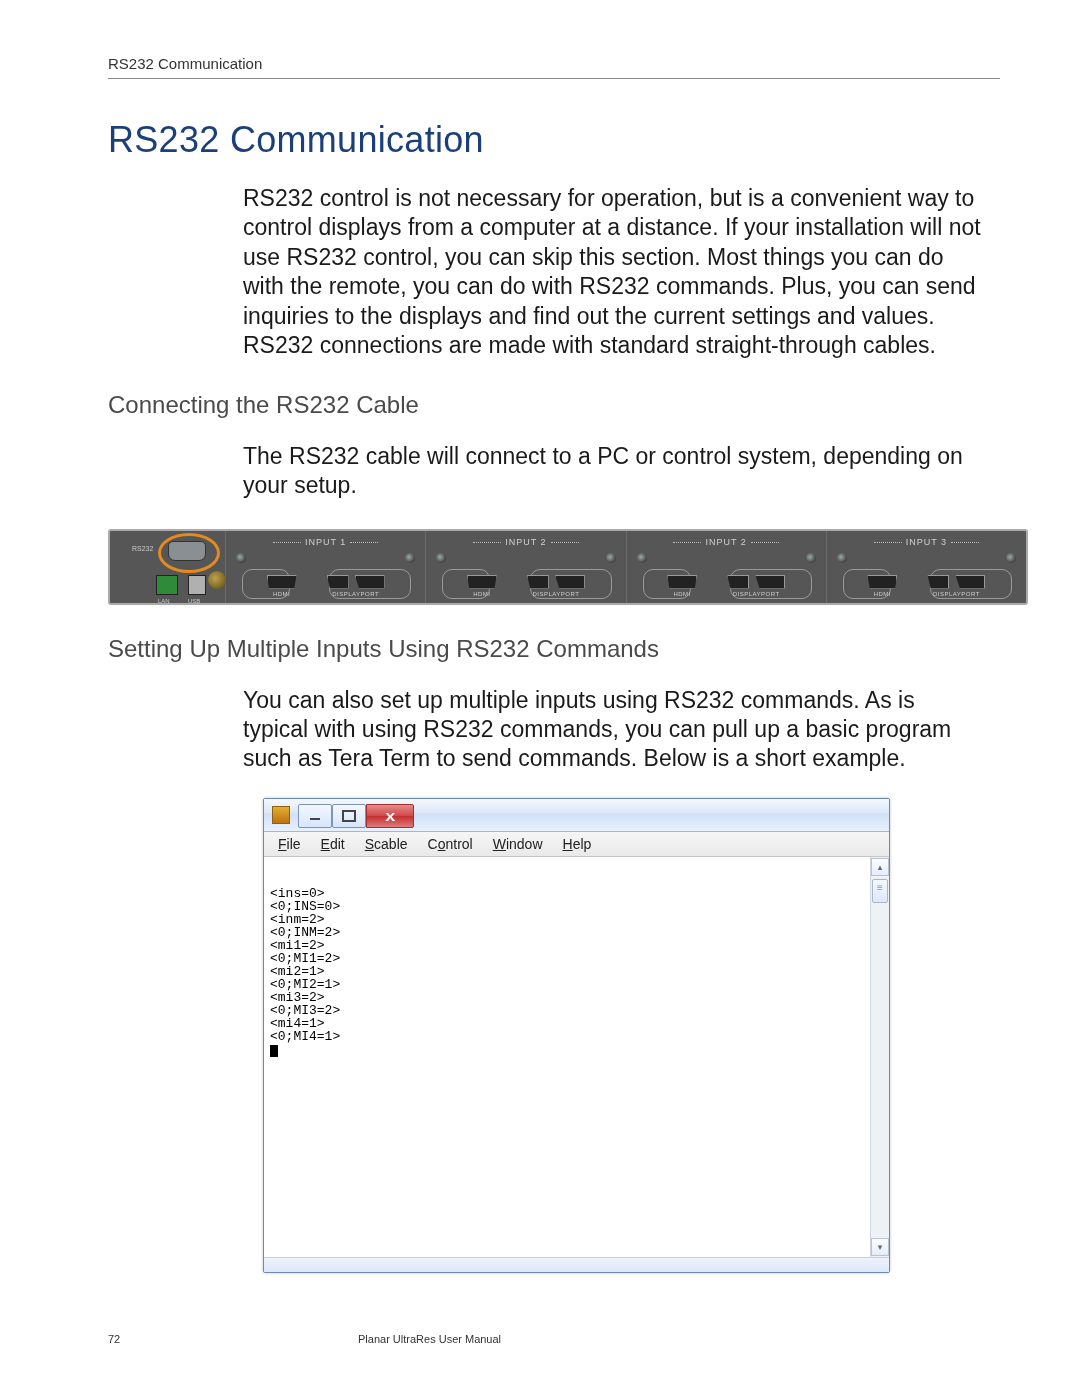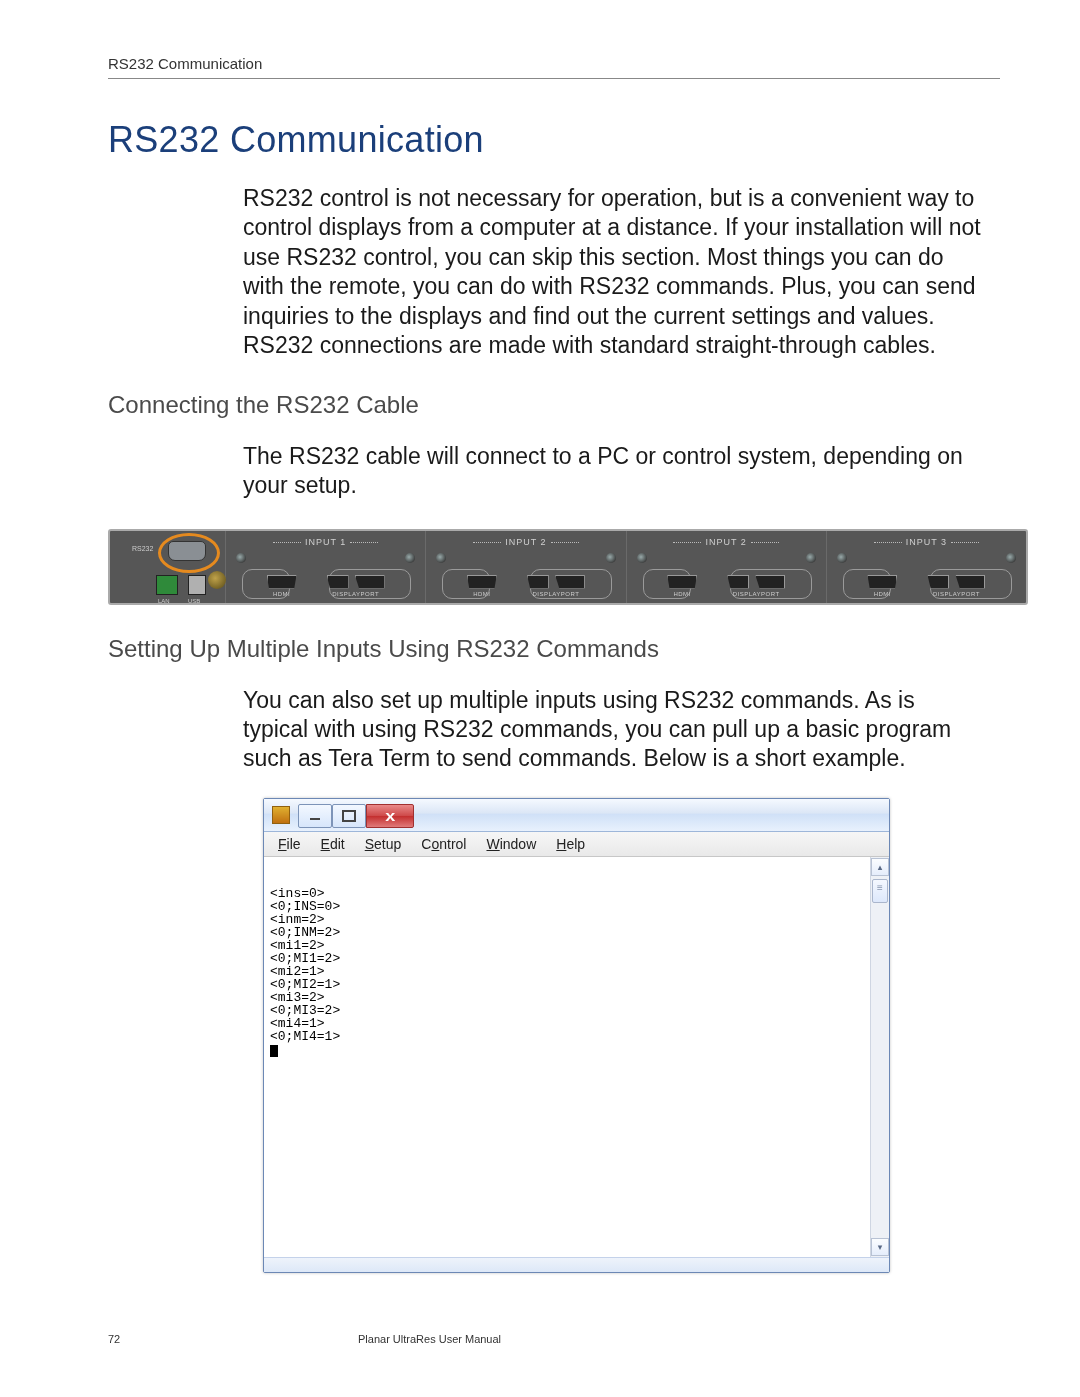--- a/index.html
+++ b/index.html
@@ -482,21 +482,21 @@
         <div class="tt-btn min"></div>
         <div class="tt-btn max"></div>
         <div class="tt-btn close">
             <span>x</span>
           </div>
       </div>
     </div>
     <div class="tt-menubar">
       <div class="tt-menuitem"><span class="ul">F</span><span>ile</span></div>
       <div class="tt-menuitem"><span class="ul">E</span><span>dit</span></div>
-      <div class="tt-menuitem"><span class="ul">S</span><span>etup</span></div>
+      <div class="tt-menuitem"><span class="ul">S</span><span>cable</span></div>
       <div class="tt-menuitem"><span>C</span><span class="ul">o</span><span>ntrol</span></div>
       <div class="tt-menuitem"><span class="ul">W</span><span>indow</span></div>
       <div class="tt-menuitem"><span class="ul">H</span><span>elp</span></div>
     </div>
     <div class="tt-client">
       <div class="tt-terminal" id="tt-term">&lt;ins=0&gt;
 &lt;0;INS=0&gt;
 &lt;inm=2&gt;
 &lt;0;INM=2&gt;
 &lt;mi1=2&gt;

